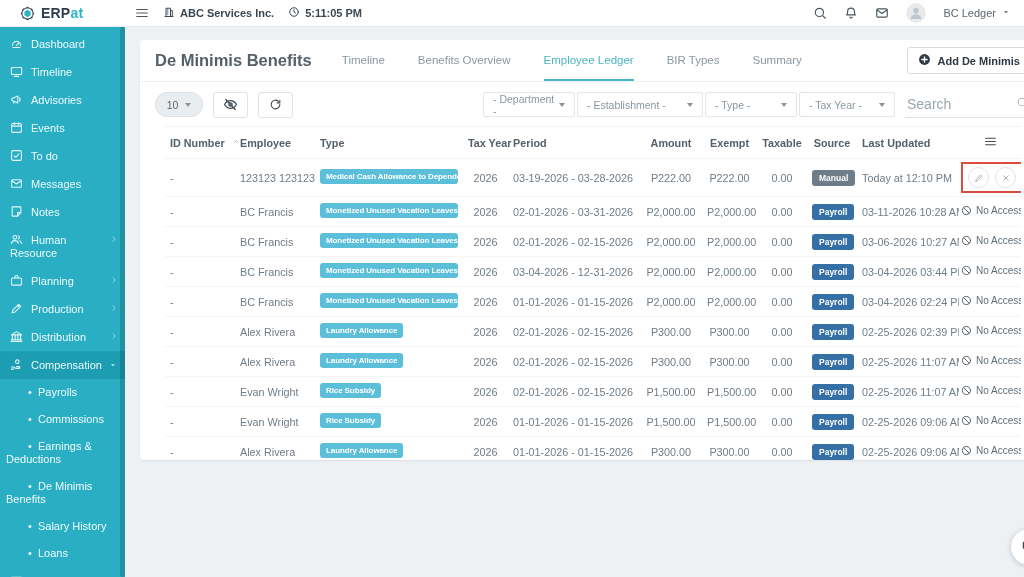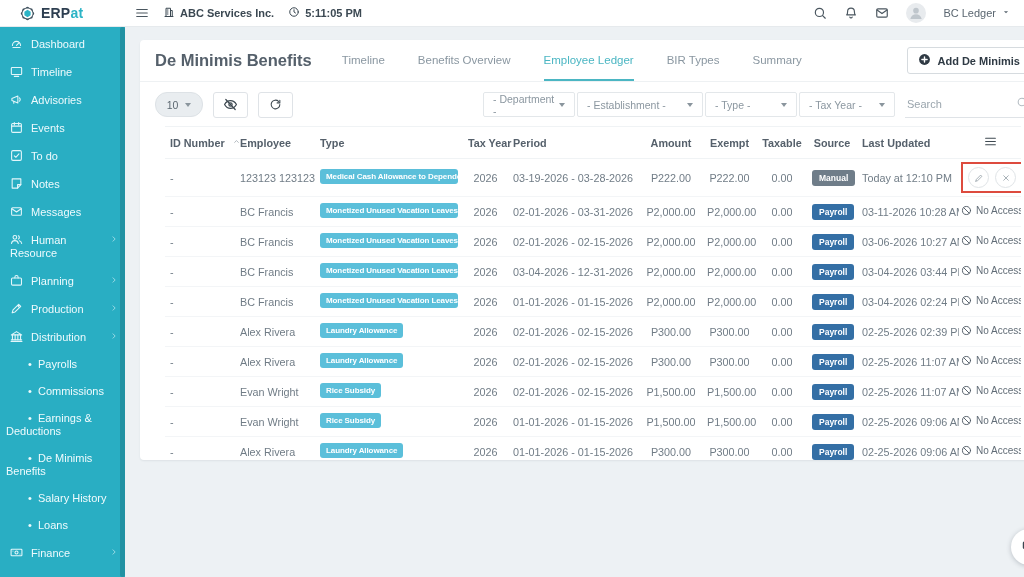--- a/index.html
+++ b/index.html
@@ -50,21 +50,21 @@
   .tab.active{color:var(--accent);border-bottom-color:var(--accent);}
   .add-btn{margin-left:auto;display:flex;align-items:center;gap:6px;background:#fff;border:1px solid #d6dbdf;border-radius:3px;padding:5px 10px;font-size:11px;font-weight:700;color:#2f3a44;cursor:pointer;}
 
   .filters{display:flex;align-items:center;gap:10px;padding:9px 15px 8px;flex:none;}
   .pagesize{width:48px;height:25px;background:#e9edf0;border:1px solid #dde2e6;border-radius:12px;display:flex;align-items:center;justify-content:center;gap:7px;font-size:10.5px;color:#5b6770;cursor:pointer;}
   .caret{width:0;height:0;border-left:3.5px solid transparent;border-right:3.5px solid transparent;border-top:4px solid #8a959d;}
   .icon-btn{height:26px;width:35px;border:1px solid #dfe3e7;border-radius:3px;background:#fff;display:flex;align-items:center;justify-content:center;color:#3f4a52;cursor:pointer;}
   .filter-selects{margin-left:auto;display:flex;align-items:center;gap:2px;}
   .select-box{height:25px;border:1px solid #e3e7ea;border-radius:2px;background:#fff;display:flex;align-items:center;justify-content:space-between;padding:0 9px;font-size:10.5px;color:#8b97a0;cursor:pointer;}
   .search-box{width:126px;display:flex;align-items:center;gap:6px;border-bottom:1px solid #dfe3e7;padding:4px 2px;}
-  .search-box input{border:none;outline:none;width:100%;font-size:11px;color:#6b7680;font-family:inherit;background:transparent;}
+  .search-box input{border:none;outline:none;width:100%;font-size:14px;color:#6b7680;font-family:inherit;background:transparent;}
   .search-box input::placeholder{color:#9aa5ad;}
   .search-box .mag{color:#b4bcc2;}
 
   .table-wrap{padding:0 25px;flex:none;}
   table{width:100%;border-collapse:collapse;table-layout:fixed;}
   th{padding:8px 5px;border-top:1px solid #f0f3f5;border-bottom:1px solid #f0f3f5;font-size:10.8px;font-weight:700;color:#55606b;text-align:left;white-space:nowrap;cursor:pointer;}
   td{padding:6px 5px;border-bottom:1px solid #f3f5f7;font-size:10.8px;color:#707c86;white-space:nowrap;overflow:hidden;}
   .al-r{text-align:center;} .al-c{text-align:center;}
   .sort-ic{vertical-align:1px;margin-left:7px;color:#9aa3ab;}
   .badge-type{display:inline-block;background:var(--badge-type);color:#fff;font-size:8px;font-weight:700;padding:3px 6px;border-radius:3px;letter-spacing:-.1px;max-width:100%;overflow:hidden;}
@@ -164,27 +164,27 @@
           </svg><span class="side-label">Advisories</span></div>
         <div class="side-item"><svg class="si" width="13" height="13" viewBox="0 0 24 24" fill="none" stroke="currentColor" stroke-width="2" stroke-linecap="round" stroke-linejoin="round">
             <rect x="3" y="4.5" width="18" height="16.5" rx="2"></rect>
             <path d="M3 9.5h18M8 2.8v4M16 2.8v4"></path>
           </svg><span class="side-label">Events</span></div>
         <div class="side-item"><svg class="si" width="13" height="13" viewBox="0 0 24 24" fill="none" stroke="currentColor" stroke-width="2" stroke-linecap="round" stroke-linejoin="round">
             <rect x="3" y="3" width="18" height="18" rx="2.5"></rect>
             <path d="M8 12.5l2.8 2.8L16.5 9"></path>
           </svg><span class="side-label">To do</span></div>
         <div class="side-item"><svg class="si" width="13" height="13" viewBox="0 0 24 24" fill="none" stroke="currentColor" stroke-width="2" stroke-linecap="round" stroke-linejoin="round">
+            <rect x="3" y="5" width="18" height="14" rx="2"></rect>
+            <path d="M3.5 7l8.5 6 8.5-6"></path>
+          </svg><span class="side-label">Messages</span></div>
+        <div class="side-item"><svg class="si" width="13" height="13" viewBox="0 0 24 24" fill="none" stroke="currentColor" stroke-width="2" stroke-linecap="round" stroke-linejoin="round">
             <path d="M4 3.5h16V14l-6 6.5H4z"></path>
             <path d="M14 20.5V14h6"></path>
           </svg><span class="side-label">Notes</span></div>
-        <div class="side-item"><svg class="si" width="13" height="13" viewBox="0 0 24 24" fill="none" stroke="currentColor" stroke-width="2" stroke-linecap="round" stroke-linejoin="round">
-            <rect x="3" y="5" width="18" height="14" rx="2"></rect>
-            <path d="M3.5 7l8.5 6 8.5-6"></path>
-          </svg><span class="side-label">Messages</span></div>
         <div class="side-item"><svg class="si" width="13" height="13" viewBox="0 0 24 24" fill="none" stroke="currentColor" stroke-width="2" stroke-linecap="round" stroke-linejoin="round">
             <circle cx="9" cy="8" r="3.4"></circle>
             <path d="M2.8 19.5c.4-3.6 3-5.5 6.2-5.5s5.8 1.9 6.2 5.5"></path>
             <path d="M15.4 5.2a3.4 3.4 0 0 1 0 6"></path>
             <path d="M17.4 14.3c2.4.7 3.8 2.5 4.1 5.2"></path>
           </svg><span class="side-label">Human Resource</span><svg class="chev" width="8" height="8" viewBox="0 0 24 24" fill="none" stroke="currentColor" stroke-width="2" stroke-linecap="round" stroke-linejoin="round">
             <path d="M9 5.5l6.5 6.5L9 18.5"></path>
           </svg></div>
         <div class="side-item"><svg class="si" width="13" height="13" viewBox="0 0 24 24" fill="none" stroke="currentColor" stroke-width="2" stroke-linecap="round" stroke-linejoin="round">
             <rect x="2.8" y="7.3" width="18.4" height="13.2" rx="2"></rect>
@@ -197,20 +197,27 @@
             <path d="M13.8 6.4l3.8 3.8"></path>
           </svg><span class="side-label">Production</span><svg class="chev" width="8" height="8" viewBox="0 0 24 24" fill="none" stroke="currentColor" stroke-width="2" stroke-linecap="round" stroke-linejoin="round">
             <path d="M9 5.5l6.5 6.5L9 18.5"></path>
           </svg></div>
         <div class="side-item"><svg class="si" width="13" height="13" viewBox="0 0 24 24" fill="none" stroke="currentColor" stroke-width="2" stroke-linecap="round" stroke-linejoin="round">
             <path d="M12 3L2.5 9h19L12 3z"></path>
             <path d="M4.5 9v9M9.5 9v9M14.5 9v9M19.5 9v9"></path>
             <path d="M2.5 18h19M2 21h20"></path>
           </svg><span class="side-label">Distribution</span><svg class="chev" width="8" height="8" viewBox="0 0 24 24" fill="none" stroke="currentColor" stroke-width="2" stroke-linecap="round" stroke-linejoin="round">
             <path d="M9 5.5l6.5 6.5L9 18.5"></path>
+          </svg></div>
+        <div class="side-item active"><svg class="si" width="13" height="13" viewBox="0 0 24 24" fill="none" stroke="currentColor" stroke-width="2" stroke-linecap="round" stroke-linejoin="round">
+            <circle cx="13.5" cy="6.8" r="3.3"></circle>
+            <path d="M2.5 16.5h4.2l3.6 2.6h6.4a1.6 1.6 0 0 0 0-3.2h-4.5"></path>
+            <path d="M2.5 20.5h4"></path>
+          </svg><span class="side-label">Compensation</span><svg class="chev" width="10" height="10" viewBox="0 0 24 24" fill="none" stroke="currentColor" stroke-width="2" stroke-linecap="round" stroke-linejoin="round">
+            <path d="M7 10l5 5 5-5z" fill="currentColor" stroke="none"></path>
           </svg></div>
         <div class="sub-item"><span class="sub-label">Payrolls</span></div>
         <div class="sub-item"><span class="sub-label">Commissions</span></div>
         <div class="sub-item"><span class="sub-label">Earnings &amp; Deductions</span></div>
         <div class="sub-item"><span class="sub-label">De Minimis Benefits</span></div>
         <div class="sub-item"><span class="sub-label">Salary History</span></div>
         <div class="sub-item"><span class="sub-label">Loans</span></div>
         <div class="side-item"><svg class="si" width="13" height="13" viewBox="0 0 24 24" fill="none" stroke="currentColor" stroke-width="2" stroke-linecap="round" stroke-linejoin="round">
             <rect x="2" y="6" width="20" height="12" rx="1.5"></rect>
             <circle cx="12" cy="12" r="2.8"></circle>

